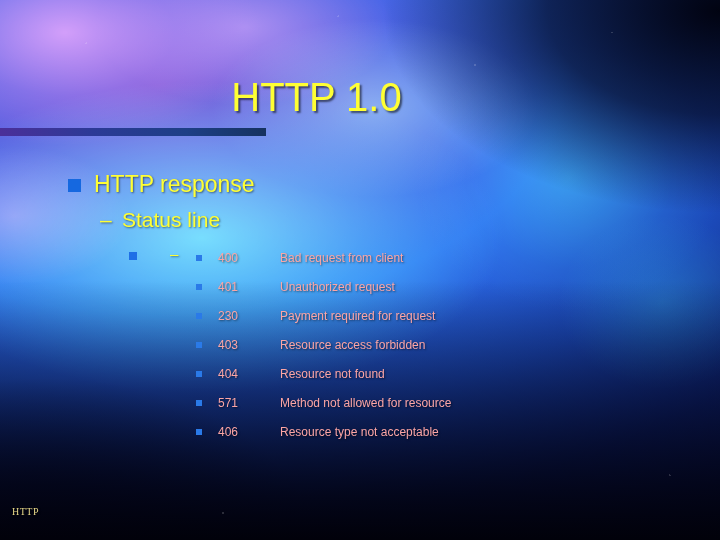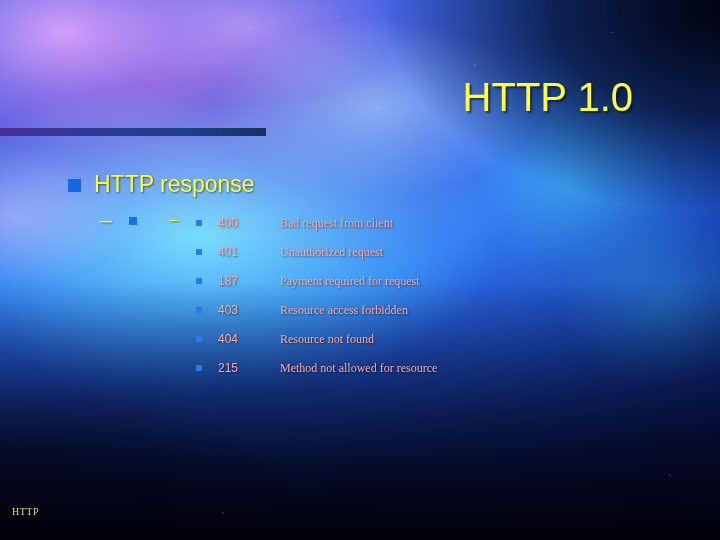--- a/index.html
+++ b/index.html
@@ -60,21 +60,21 @@
       radial-gradient(1px 1px at 93% 88%, #fff 99%, transparent 100%),
       radial-gradient(1px 1px at 31% 95%, #fff 99%, transparent 100%);
   }
 
   
   #title {
     position: absolute;
     left: 0;
     top: 74px;
     width: 633px;
-    text-align: right;
+    text-align: center;
     font-size: 40px;
     line-height: 46px;
     color: #ffff33;
     text-shadow: 2px 2px 2px rgba(0,0,0,0.55);
     white-space: nowrap;
   }
   #title-rule {
     position: absolute;
     left: 0;
     top: 128px;
@@ -184,21 +184,20 @@
     height: 6px;
     background: #2a7ae8;
     vertical-align: middle;
     margin-bottom: 2px;
   }
   td.c-code {
     width: 52px;
   }
   td.c-desc {
     padding-left: 10px;
-    font-family: Liberation Serif, serif;
   }
 
   
   #footer-left {
     position: absolute;
     left: 12px;
     top: 506px;
     color: #e8d98a;
     font-family: "Liberation Serif", serif;
     font-size: 10px;
@@ -233,20 +232,21 @@
 
   <div id="body">
 
     <div class="row lvl1">
       <span class="sq"></span>
       <span>HTTP response</span>
     </div>
 
     <div class="row lvl2">
       <span class="dash">–</span>
+      <span>Status line</span>
     </div>
 
     <div class="row lvl3">
       <span class="sq"></span>
     </div>
 
     <div class="row lvl4">
       <span class="dash">–</span>
     </div>
 
@@ -257,37 +257,42 @@
             <td class="c-code">400</td>
             <td class="c-desc">Bad request from client</td>
           </tr>
           <tr>
             <td class="c-bullet"><i></i></td>
             <td class="c-code">401</td>
             <td class="c-desc">Unauthorized request</td>
           </tr>
           <tr>
             <td class="c-bullet"><i></i></td>
-            <td class="c-code">187</td>
+            <td class="c-code">230</td>
             <td class="c-desc">Payment required for request</td>
           </tr>
           <tr>
             <td class="c-bullet"><i></i></td>
             <td class="c-code">403</td>
             <td class="c-desc">Resource access forbidden</td>
           </tr>
           <tr>
             <td class="c-bullet"><i></i></td>
             <td class="c-code">404</td>
             <td class="c-desc">Resource not found</td>
           </tr>
           <tr>
             <td class="c-bullet"><i></i></td>
-            <td class="c-code">215</td>
+            <td class="c-code">571</td>
             <td class="c-desc">Method not allowed for resource</td>
+          </tr>
+          <tr>
+            <td class="c-bullet"><i></i></td>
+            <td class="c-code">406</td>
+            <td class="c-desc">Resource type not acceptable</td>
           </tr>
         </tbody>
     </table>
 
   </div>
 
   <div id="footer-left">HTTP</div>
   <div id="footer-page">25</div>
 
 </div>

